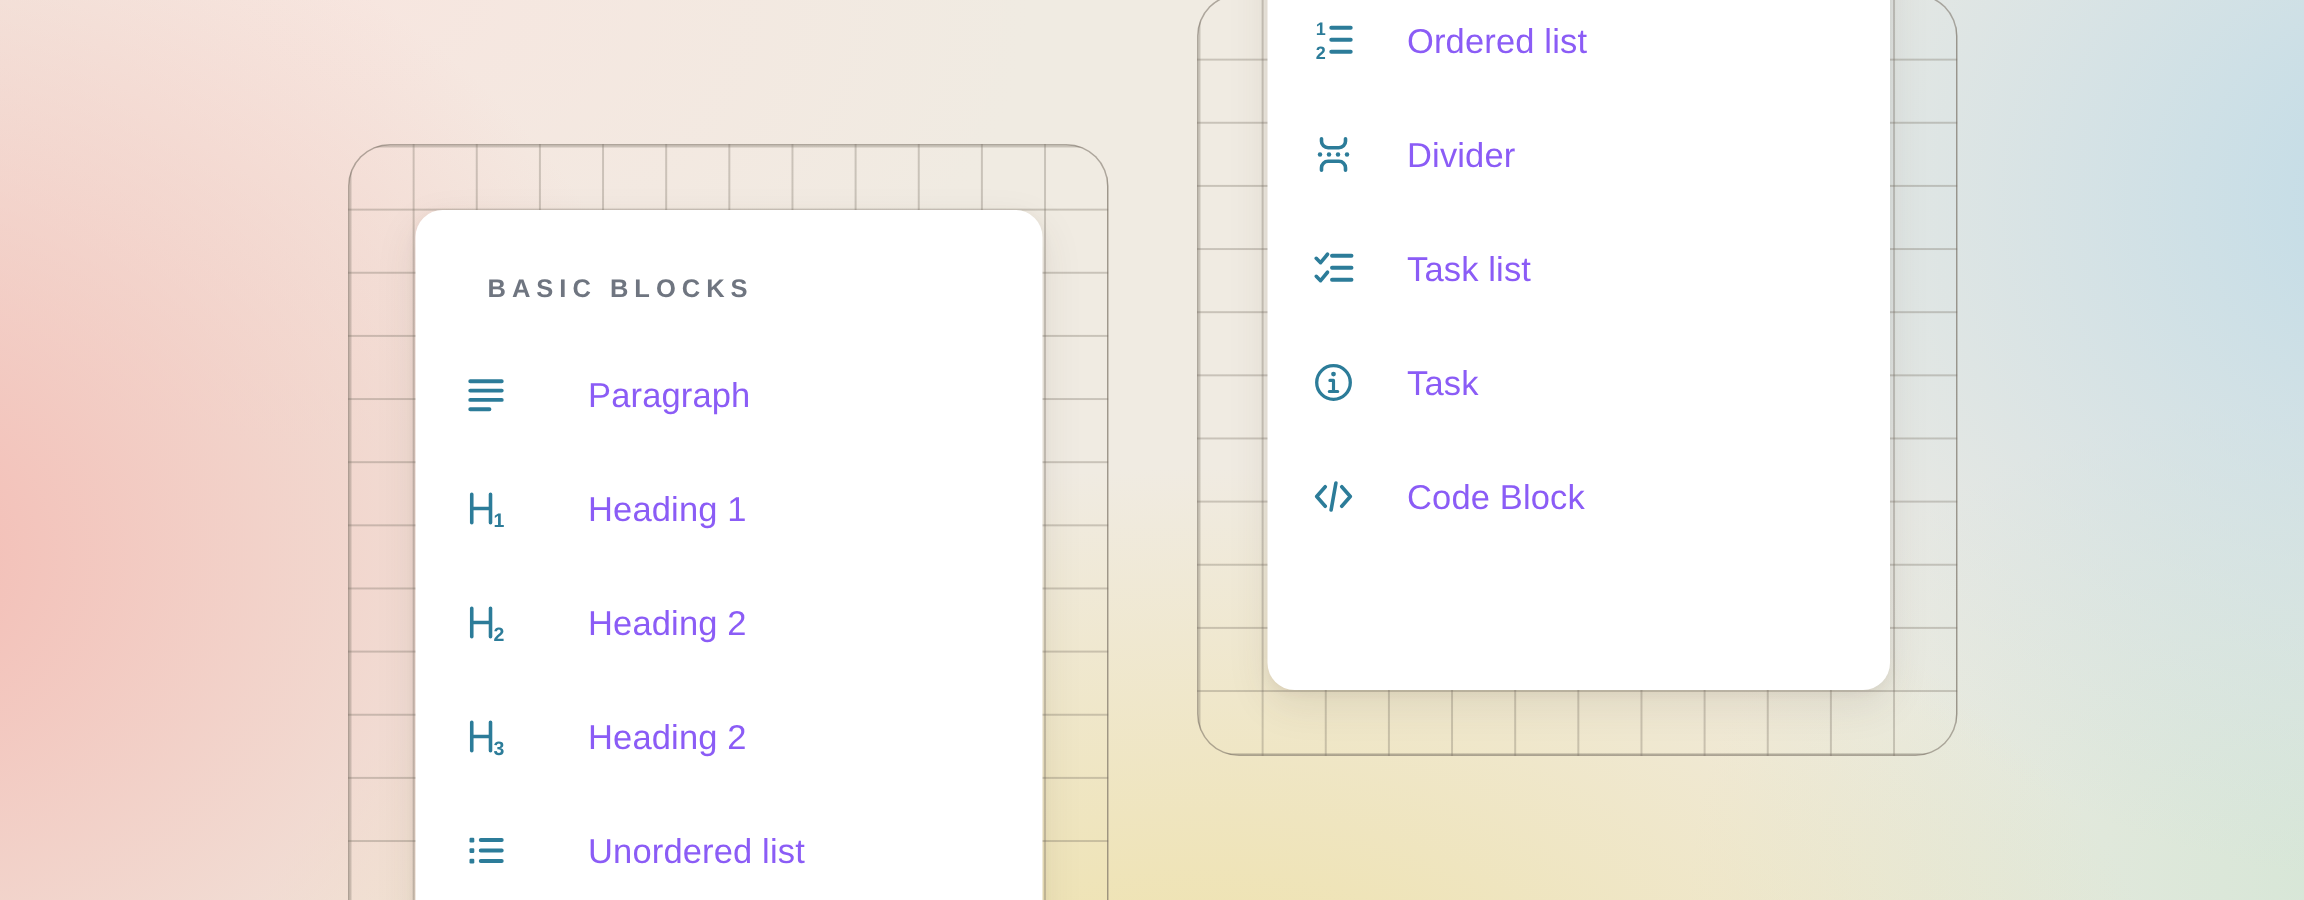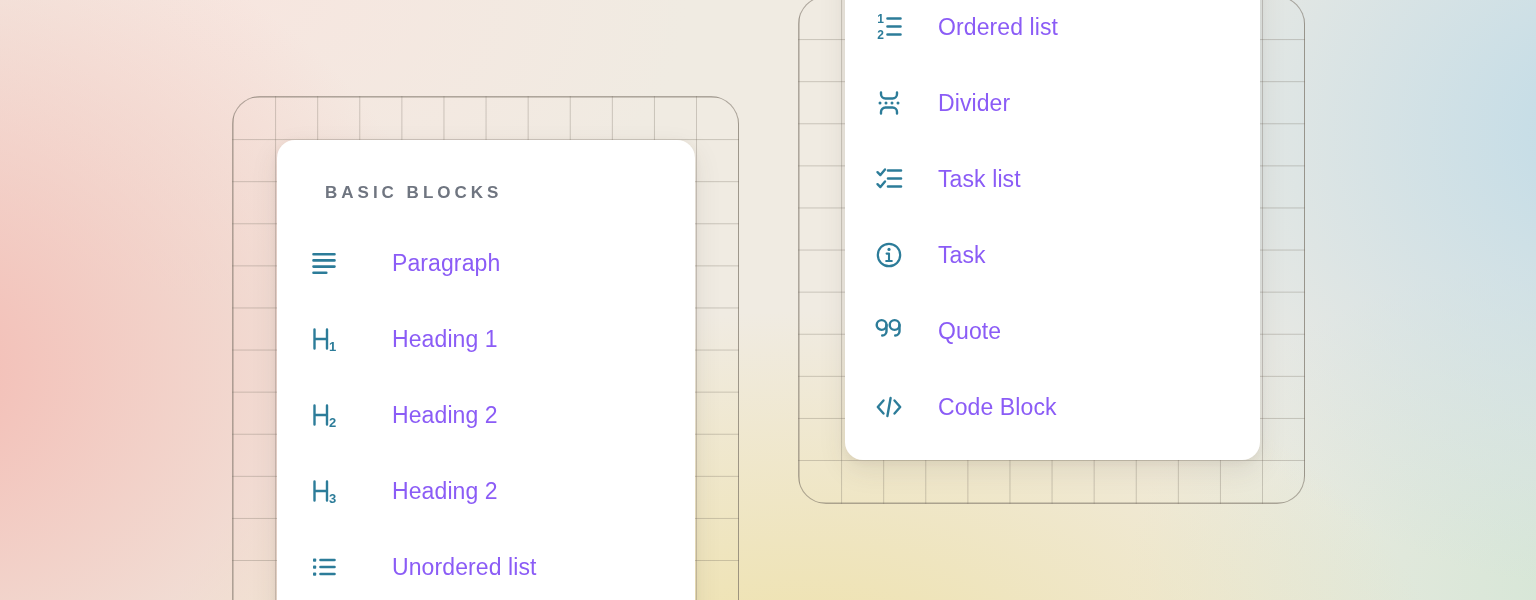--- a/index.html
+++ b/index.html
@@ -154,30 +154,19 @@
             <circle cx="15" cy="15" r="11.2" fill="none" stroke="#2C7C99" stroke-linecap="round" stroke-linejoin="round" stroke-width="2.2"></circle>
             <circle cx="15" cy="9.4" r="1.6" fill="#2C7C99"></circle>
             <path fill="none" stroke="#2C7C99" stroke-linecap="round" stroke-linejoin="round" stroke-width="2.1" d="M12.6 13.6H15v7.2M12.2 21h5.6"></path>
           </svg>
         </span>
         <span class="lbl">Task</span>
       </div>
       <div class="menu-item">
         <span class="icn">
           <svg viewBox="0 0 30 30">
-            <circle cx="7.6" cy="9" r="4.9" fill="none" stroke="#2C7C99" stroke-linecap="round" stroke-linejoin="round" stroke-width="2.4"></circle>
-            <path fill="none" stroke="#2C7C99" stroke-linecap="round" stroke-linejoin="round" stroke-width="2.4" d="M12.5 9v6.2a4.3 4.3 0 0 1-4.3 4.3"></path>
-            <circle cx="20.6" cy="9" r="4.9" fill="none" stroke="#2C7C99" stroke-linecap="round" stroke-linejoin="round" stroke-width="2.4"></circle>
-            <path fill="none" stroke="#2C7C99" stroke-linecap="round" stroke-linejoin="round" stroke-width="2.4" d="M25.5 9v6.2a4.3 4.3 0 0 1-4.3 4.3"></path>
-          </svg>
-        </span>
-        <span class="lbl">Quote</span>
-      </div>
-      <div class="menu-item">
-        <span class="icn">
-          <svg viewBox="0 0 30 30">
             <path fill="none" stroke="#2C7C99" stroke-linecap="round" stroke-linejoin="round" stroke-width="2.4" d="M9.5 8.5 3.8 15l5.7 6.5M20.5 8.5 26.2 15l-5.7 6.5M16.6 6l-3.2 18"></path>
           </svg>
         </span>
         <span class="lbl">Code Block</span>
       </div>
     </div>
 </div>
 
 </body></html>

